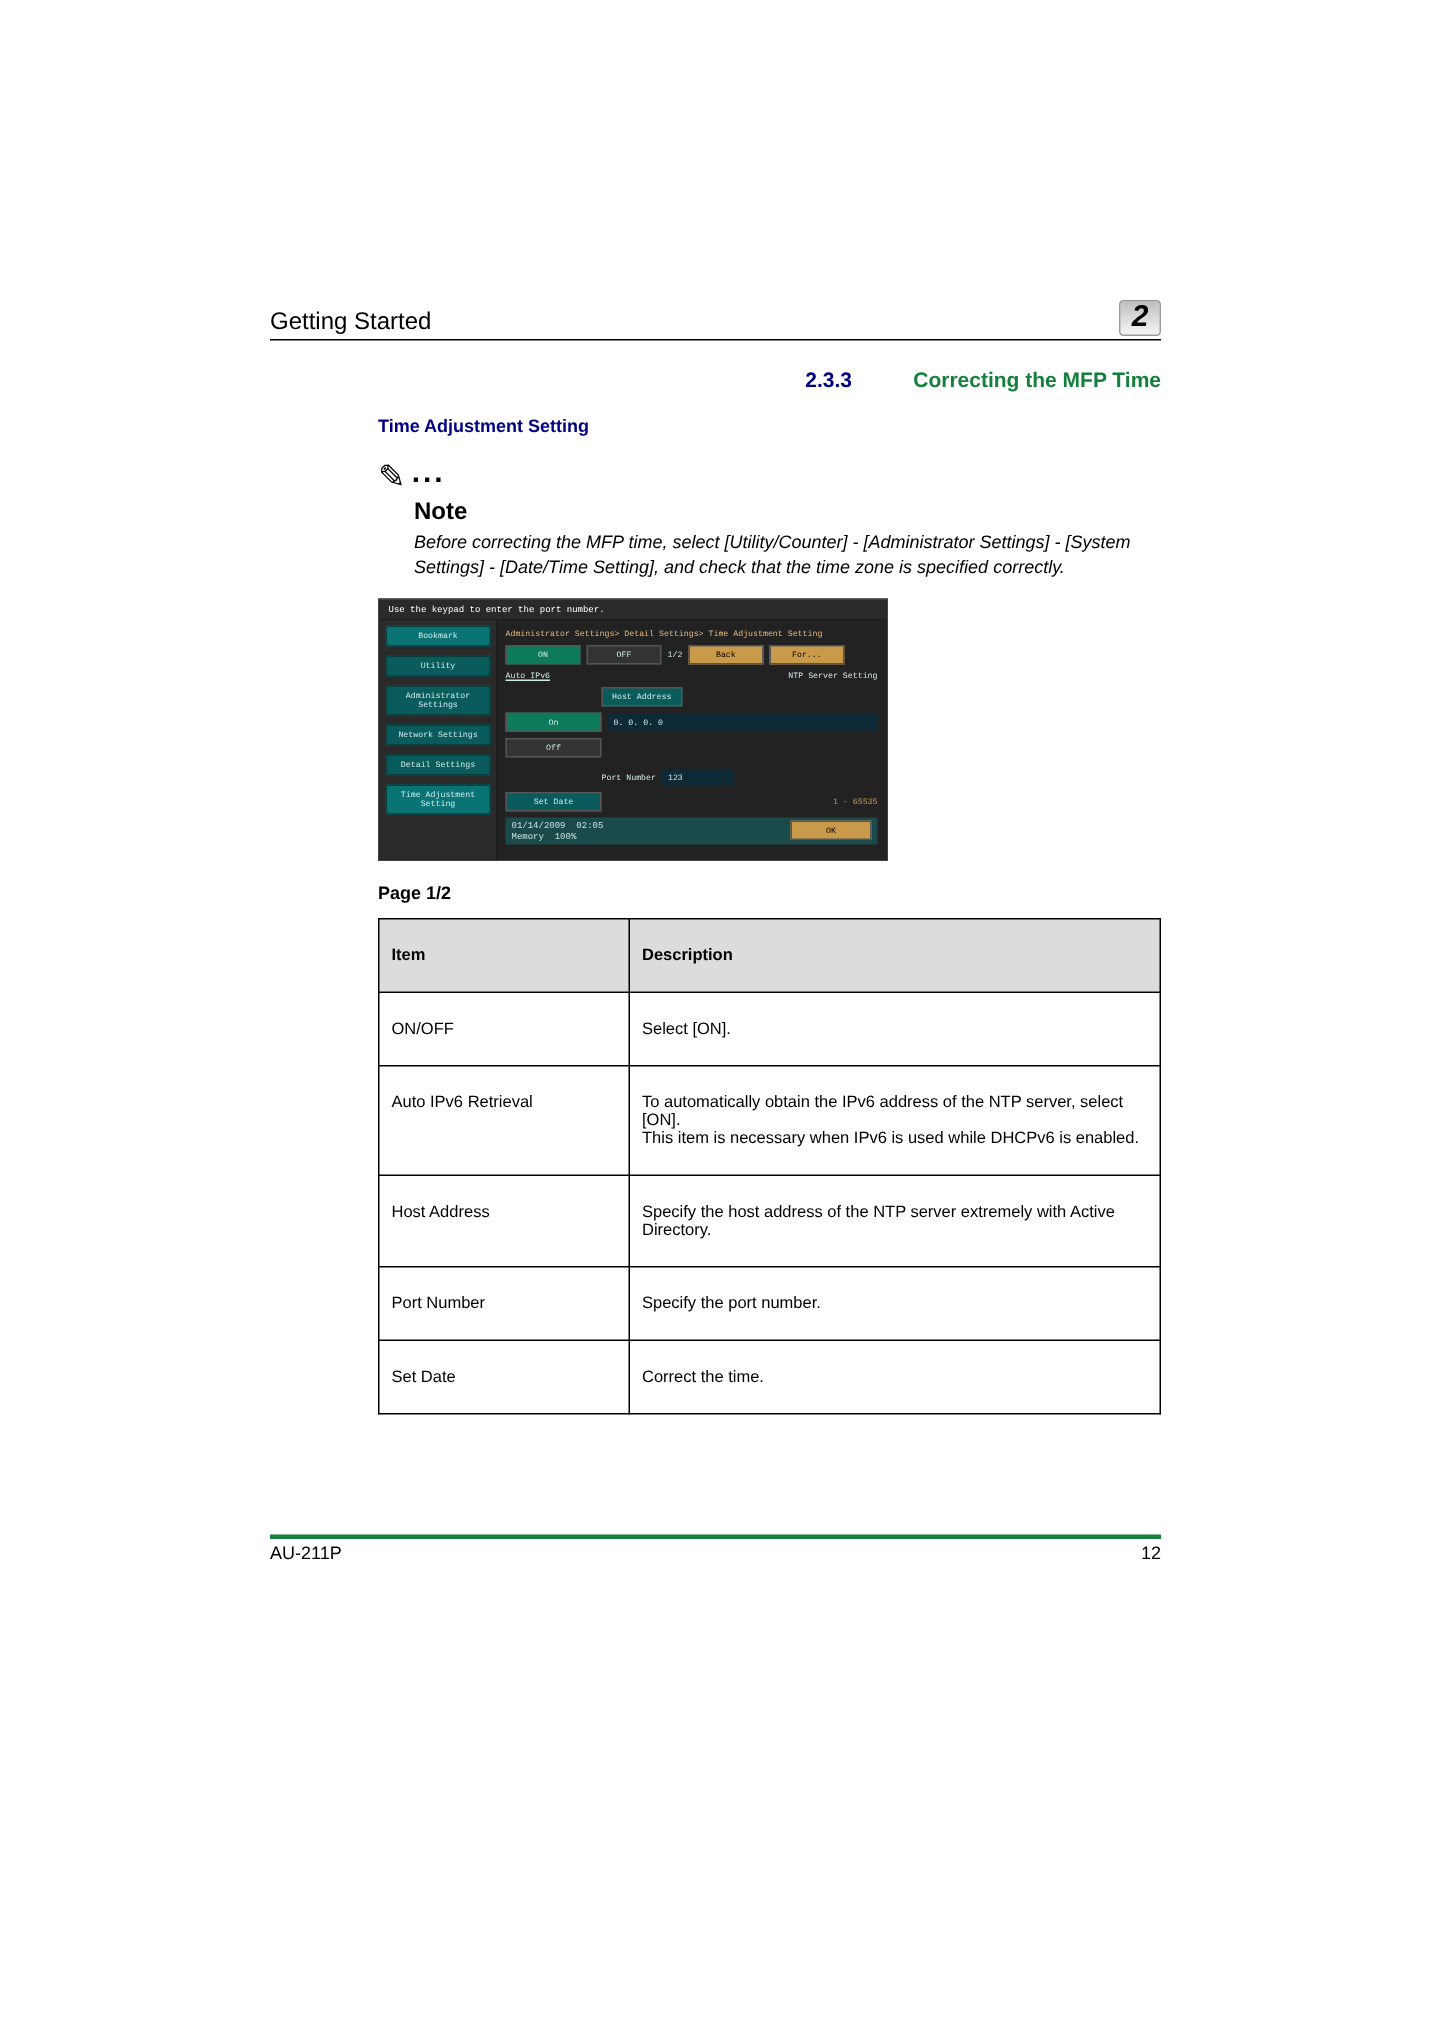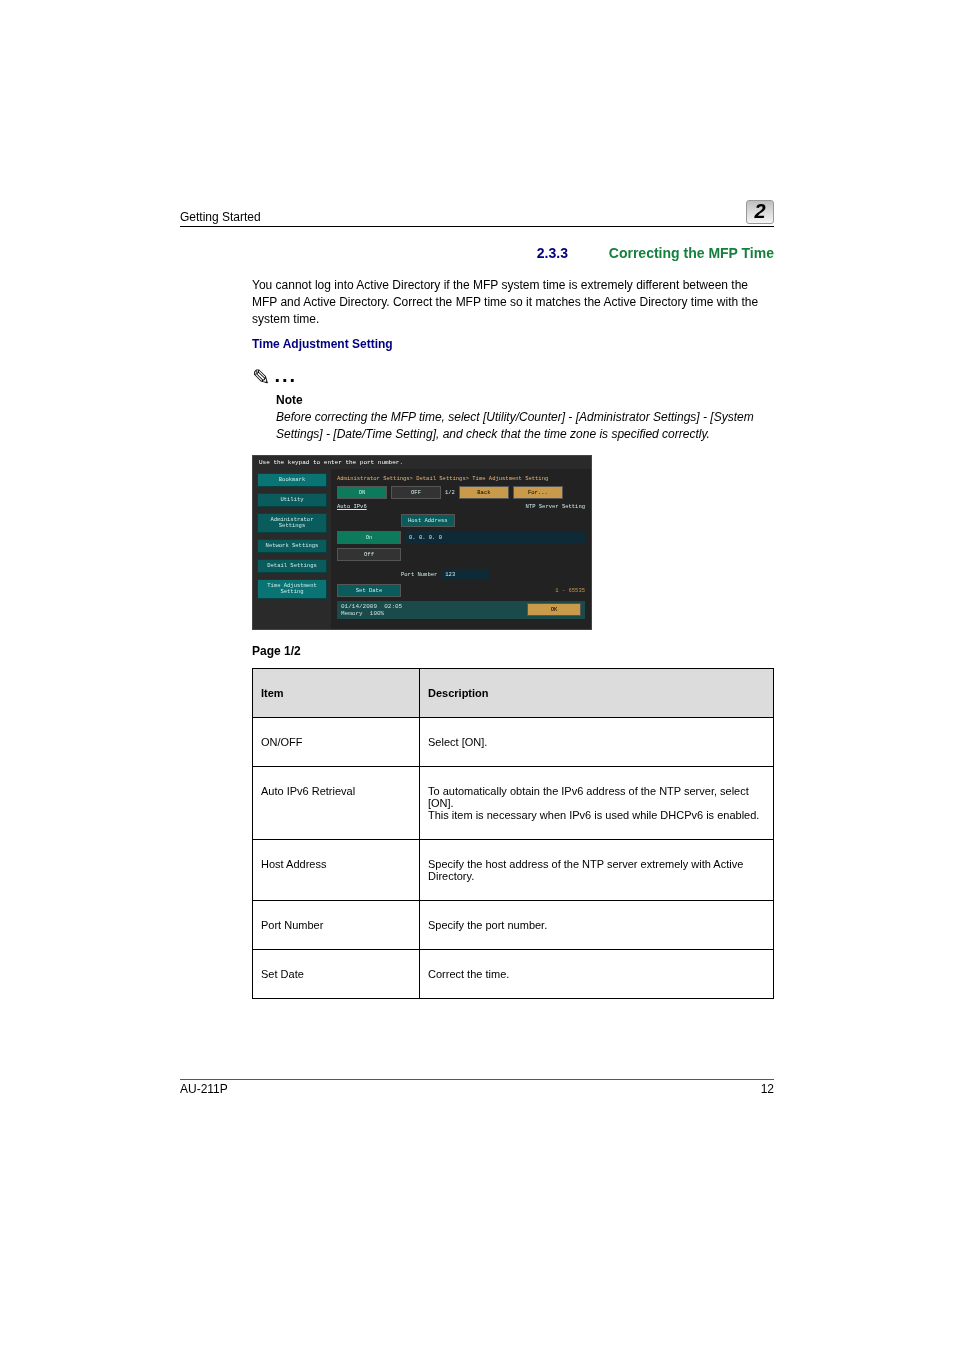--- a/index.html
+++ b/index.html
@@ -15,21 +15,21 @@
     width: 954px;
   }
   .header-line {
     display: flex;
     align-items: flex-end;
     border-bottom: 1px solid #000;
     padding-bottom: 2px;
     margin-bottom: 18px;
   }
   .header-title {
-    font-size: 12px;
+    font-size: 16px;
     flex: 1;
   }
   .chapter-badge {
     display: inline-flex;
     align-items: center;
     justify-content: center;
     width: 28px;
     height: 24px;
     background: linear-gradient(#bfbfbf, #f5f5f5);
     border: 1px solid #999;
@@ -84,21 +84,21 @@
     margin-right: 4px;
   }
   .note-dots {
     font-size: 20px;
     font-weight: bold;
     letter-spacing: 2px;
     position: relative;
     top: -4px;
   }
   .note-label {
-    font-size: 12px;
+    font-size: 16px;
     font-weight: bold;
     margin-top: 2px;
     margin-left: 24px;
   }
   .note-text {
     font-size: 12px;
     font-style: italic;
     line-height: 1.4;
     margin-left: 24px;
     margin-top: 2px;
@@ -203,42 +203,41 @@
     background: #dcdcdc;
     font-weight: bold;
   }
   table.settings th:first-child,
   table.settings td:first-child {
     width: 150px;
   }
   .footer {
     display: flex;
     justify-content: space-between;
-    border-top: 1px solid #15803d;
+    border-top: 3px solid #15803d;
     font-size: 12px;
     padding-top: 2px;
     margin-top: 80px;
   }
 </style>
 </head>
 <body>
 
 <div class="page">
 
   <div class="header-line">
     <span class="header-title">Getting Started</span>
     <span class="chapter-badge">2</span>
   </div>
 
   <div class="sec-heading">
     <span class="sec-number">2.3.3</span>
     <span class="sec-title">Correcting the MFP Time</span>
   </div>
 
-  <div class="body-text">You cannot log into Active Directory if the MFP system time is extremely different between the MFP and Active Directory. Correct the MFP time so it matches the Active Directory time with the system time.</div>
 
   <div class="sub-heading">Time Adjustment Setting</div>
 
 
   <div class="note-block">
     <div class="note-icon-row">
       <span class="note-icon">✎</span>
       <span class="note-dots">...</span>
     </div>
     <div class="note-label">Note</div>

